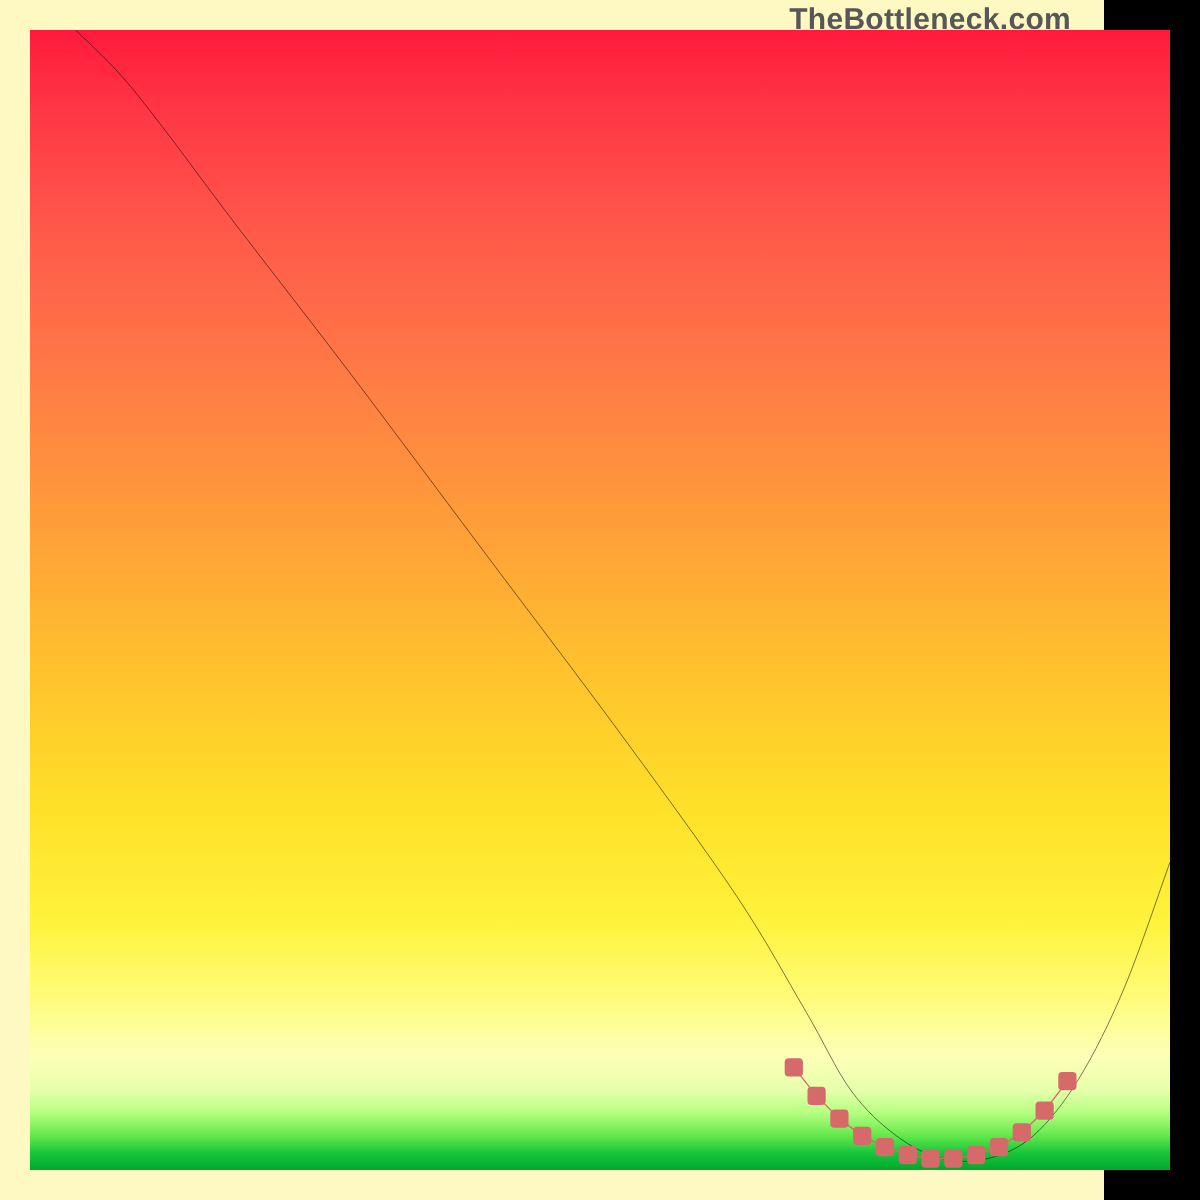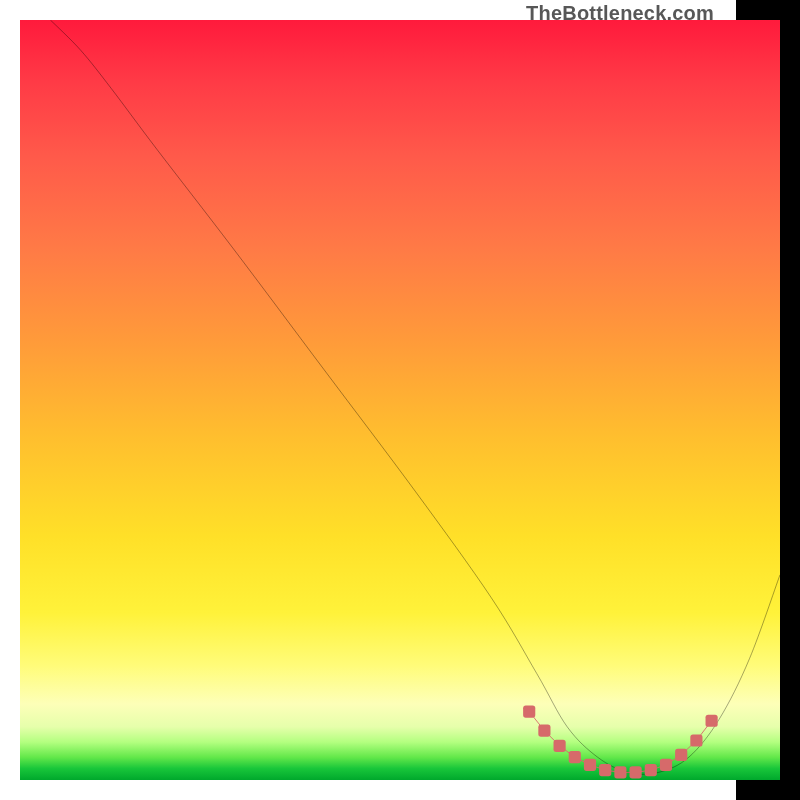--- a/index.html
+++ b/index.html
@@ -1,21 +1,21 @@
 <!DOCTYPE html>
 <html><head>
 <meta charset="utf-8">
 <style>
   * { margin: 0; padding: 0; box-sizing: border-box; }
   html, body { width: 800px; height: 800px; overflow: hidden; background: #000; font-family: Arial, Helvetica, sans-serif; }
   .frame {
     position: relative;
     width: 736px;
     height: 800px;
-    background: #ffffff;
+    background: #fef9c3;
   }
   .plot {
     position: absolute;
     left: 20px;
     top: 20px;
     width: 760px;
     height: 760px;
   }
   .grad {
     position: absolute;

